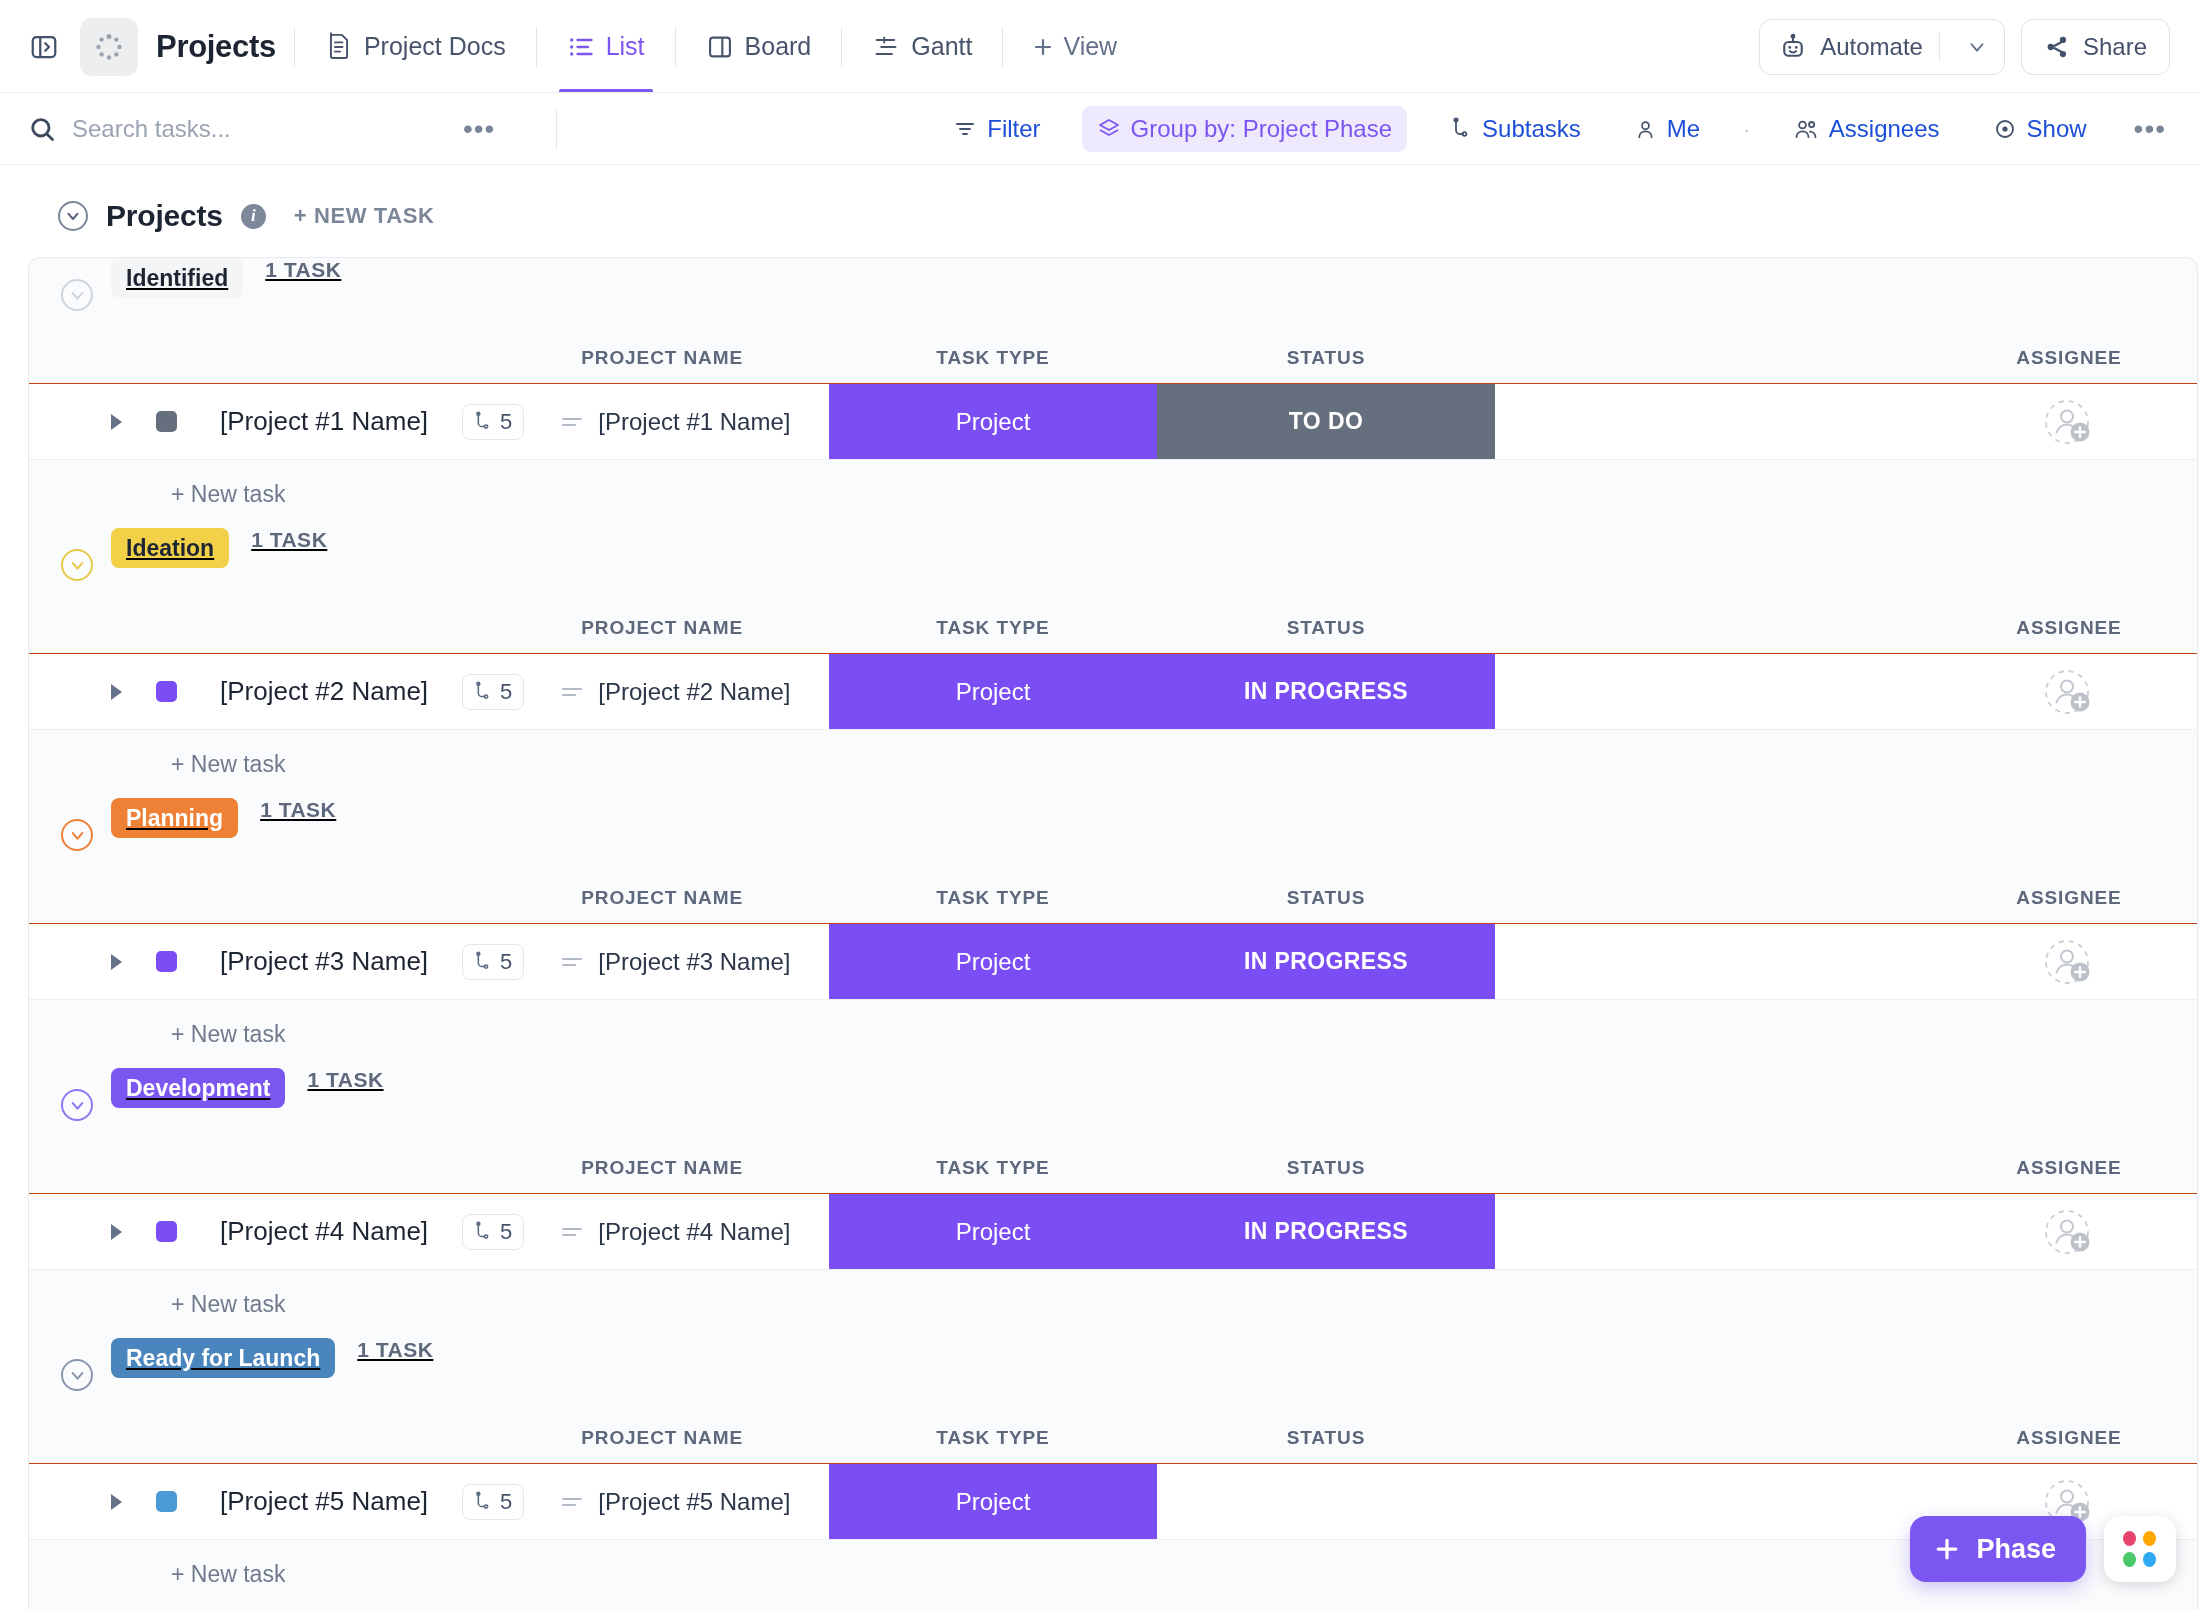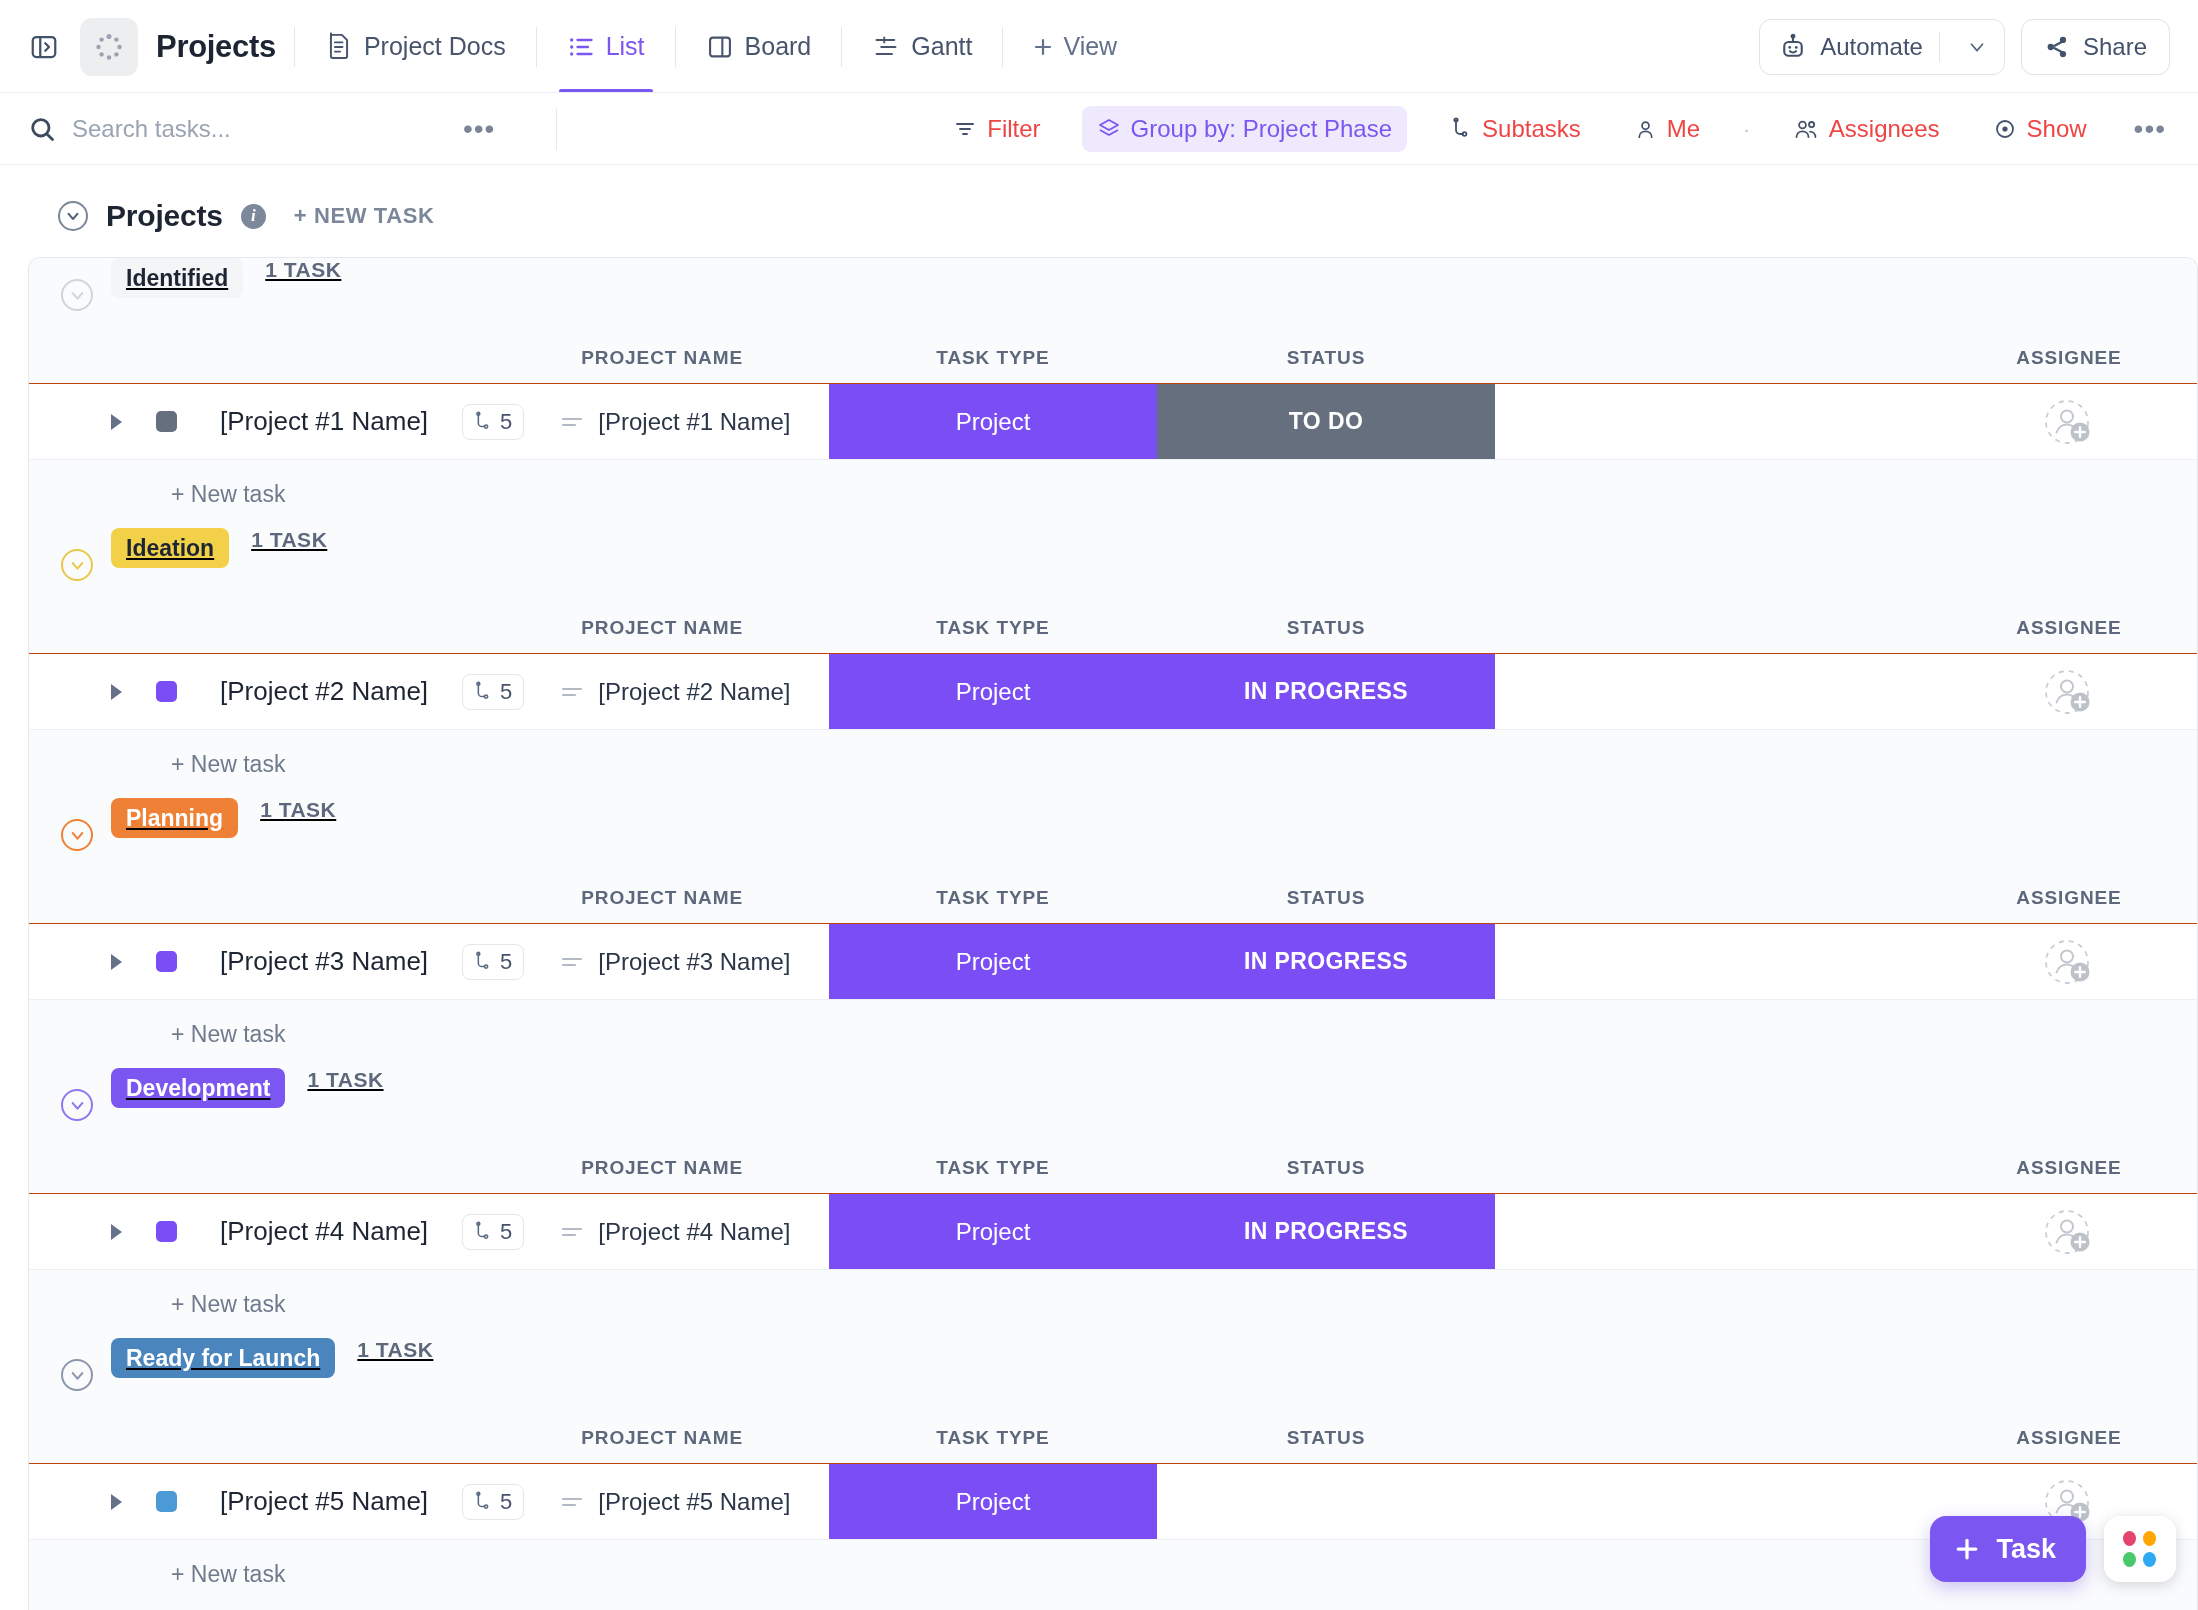--- a/index.html
+++ b/index.html
@@ -107,21 +107,21 @@
   .search-input::placeholder { color: #9aa3b2; }
   .dots-btn {
     color: #7a8598; font-size: 28px; cursor: pointer;
     letter-spacing: 1px; display:flex; align-items:center;
     padding: 0 6px;
   }
   .tb-sep { width: 1px; height: 42px; background: #e6e8ec; margin-left: 26px; }
 
   .tb-item {
     display: flex; align-items: center; gap: 10px;
-    font-size: 24px; color: #ef4444;
+    font-size: 24px; color: #1d4ed8;
     padding: 8px 12px; border-radius: 9px;
     cursor: pointer; white-space: nowrap;
   }
   .tb-item.chip {
     background: #eee9fd; color: #7b56f0;
     padding: 9px 15px;
   }
   .tb-dot { color: #b9c0cc; font-size: 20px; padding: 0 2px;}
 
   
@@ -777,21 +777,21 @@
     </div>
 
   </div>
     </div>
 
   <div class="fab-task">
     <svg width="30" height="30" viewBox="0 0 24 24" stroke="#ffffff" stroke-width="2.6" stroke-linecap="round">
       <line x1="12" y1="5" x2="12" y2="19"></line>
         <line x1="5" y1="12" x2="19" y2="12"></line>
     </svg>
-    <span>Task</span>
+    <span>Phase</span>
   </div>
 
   <div class="fab-logo">
     <div class="dotgrid">
       <i id="d0" style="background: rgb(229, 68, 109);"></i>
         <i id="d1" style="background: rgb(255, 166, 0);"></i>
         <i id="d2" style="background: rgb(73, 201, 107);"></i>
         <i id="d3" style="background: rgb(46, 169, 242);"></i>
     </div>
   </div>

